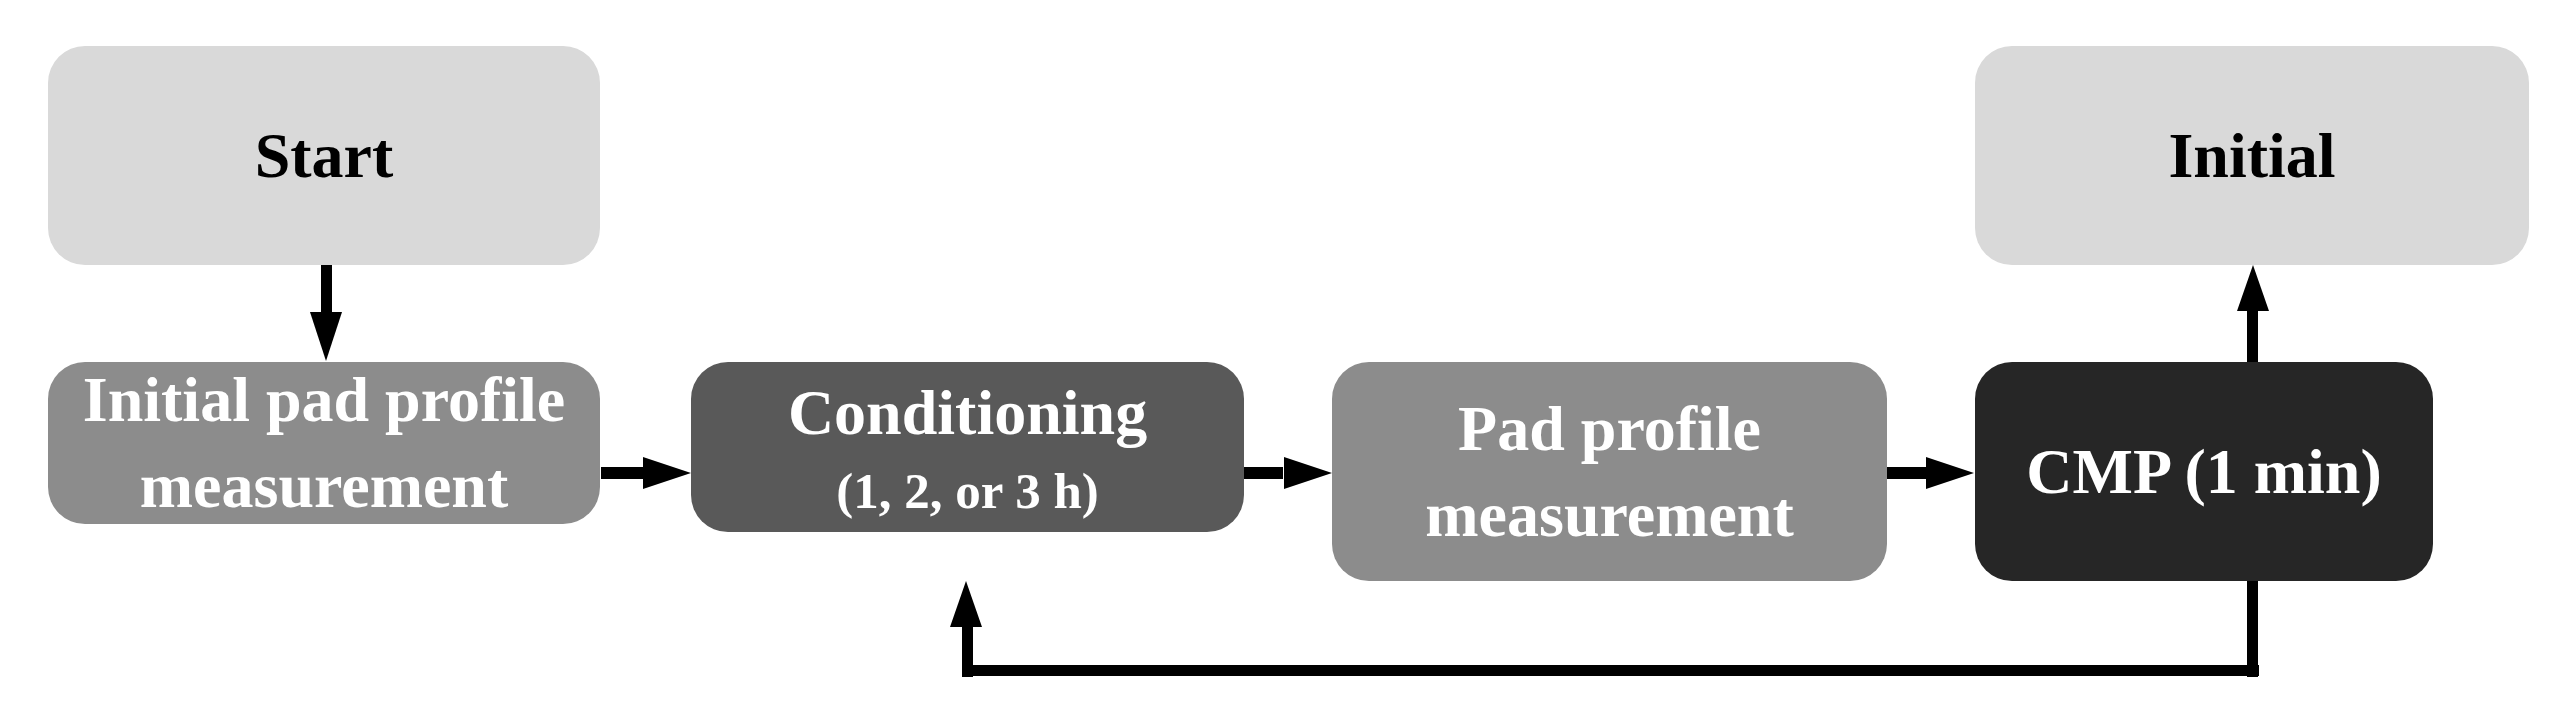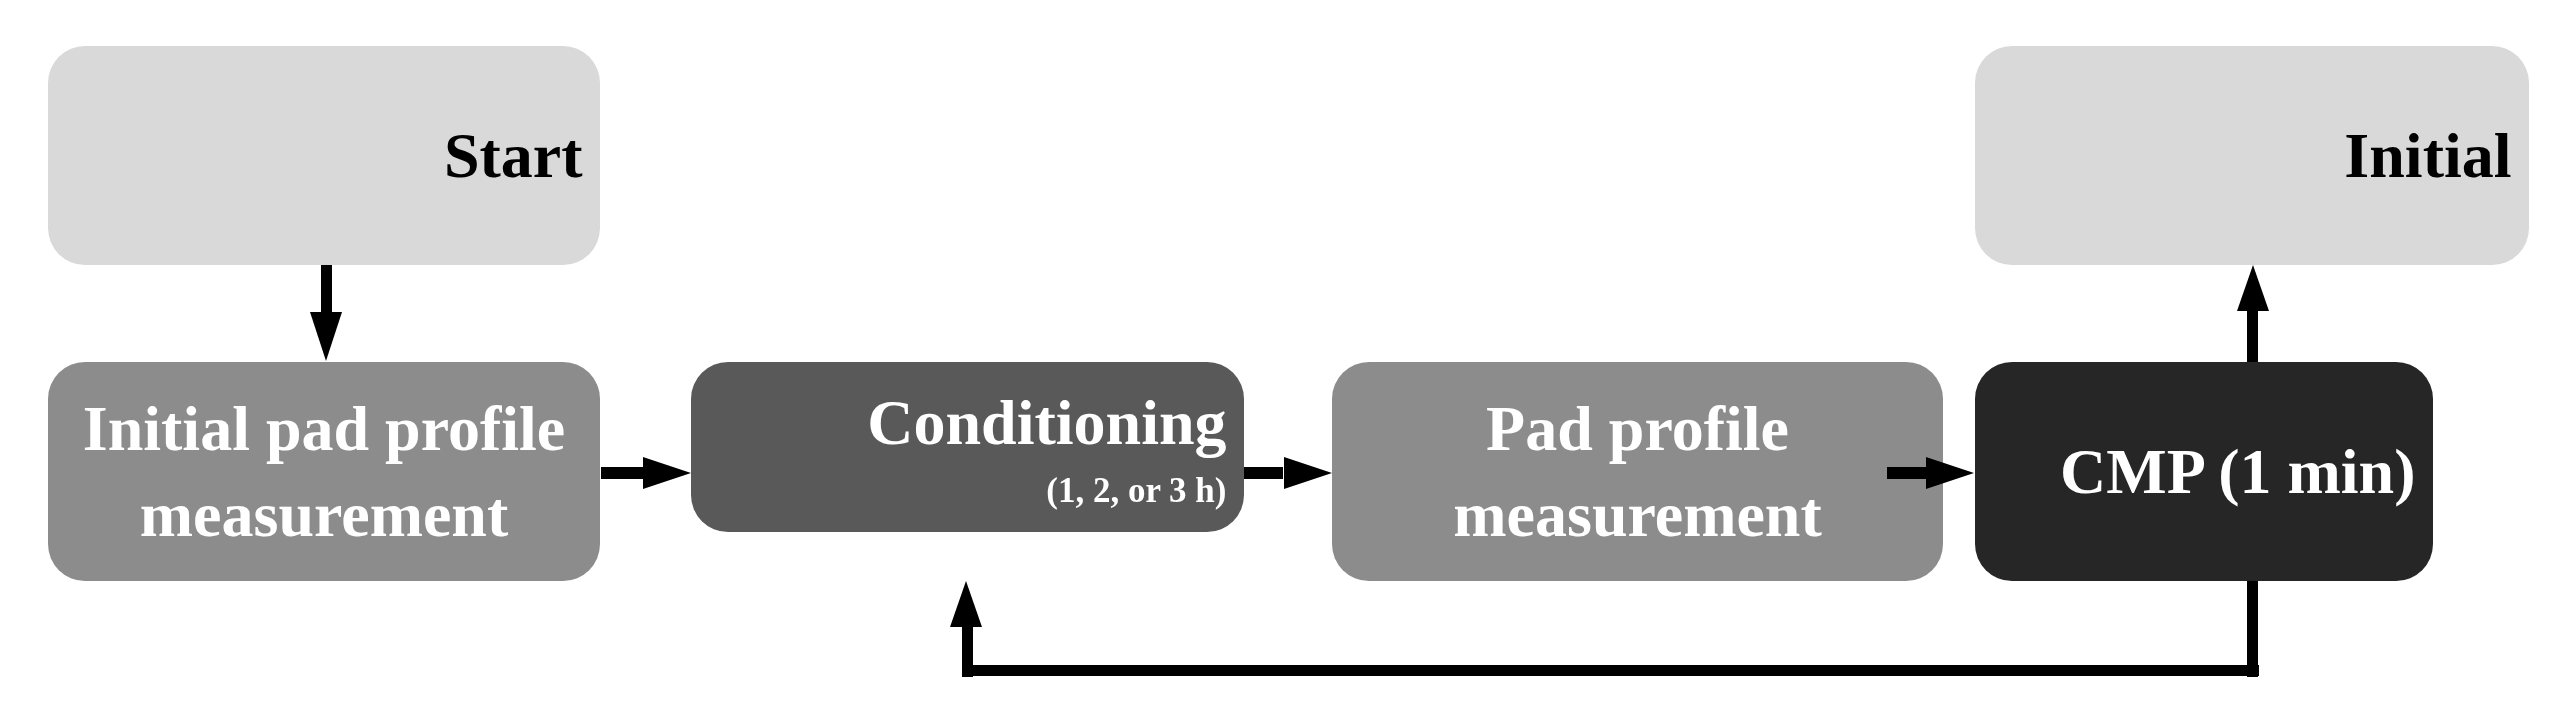--- a/index.html
+++ b/index.html
@@ -12,33 +12,33 @@
     width: 2576px;
     height: 719px;
     background: #ffffff;
     overflow: hidden;
   }
   .node {
     position: absolute;
     border-radius: 37px;
     display: flex;
     flex-direction: column;
-    align-items: flex-end;
+    align-items: center;
     justify-content: center;
     text-align: center;
     font-weight: bold;
     padding: 0 17.5px;
     box-sizing: border-box;
   }
   .node .label {
     font-size: 64px;
     line-height: 1.34;
   }
   .node .sublabel {
-    font-size: 35px;
+    font-size: 51px;
     line-height: 1.3;
     margin-top: 1.8px;
   }
   
   .terminal     { background: #d9d9d9; color: #000000; }
   .measurement  { background: #8c8c8c; color: #ffffff; }
   .conditioning { background: #595959; color: #ffffff; }
   .cmp          { background: #262626; color: #ffffff; }
 
   .seg {
@@ -72,30 +72,30 @@
 <div class="canvas">
 
   <div class="node terminal" style="left: 48px; top: 46px; width: 552px; height: 219px; background: rgb(217, 217, 217); color: rgb(0, 0, 0);">
     <div class="label">Start</div>
   </div>
 
   <div class="node terminal" style="left: 1975px; top: 46px; width: 554px; height: 219px; background: rgb(217, 217, 217); color: rgb(0, 0, 0);">
     <div class="label">Initial</div>
   </div>
 
-  <div class="node measurement" style="left: 48px; top: 362px; width: 552px; height: 219px; background: rgb(140, 140, 140); color: rgb(255, 255, 255);">
+  <div class="node measurement" style="left: 48px; top: 362px; width: 552px; height: 162px; background: rgb(140, 140, 140); color: rgb(255, 255, 255);">
     <div class="label">Initial pad profile measurement</div>
   </div>
 
   <div class="node conditioning" style="left: 691px; top: 362px; width: 553px; height: 170px; background: rgb(89, 89, 89); color: rgb(255, 255, 255);">
     <div class="label">Conditioning</div>
     <div class="sublabel">(1, 2, or 3 h)</div>
   </div>
 
-  <div class="node measurement" style="left: 1332px; top: 362px; width: 611px; height: 219px; background: rgb(140, 140, 140); color: rgb(255, 255, 255);">
+  <div class="node measurement" style="left: 1332px; top: 362px; width: 555px; height: 219px; background: rgb(140, 140, 140); color: rgb(255, 255, 255);">
     <div class="label">Pad profile measurement</div>
   </div>
 
   <div class="node cmp" style="left: 1975px; top: 362px; width: 458px; height: 219px; background: rgb(38, 38, 38); color: rgb(255, 255, 255);">
     <div class="label">CMP (1 min)</div>
   </div>
 
   <div class="seg" style="left: 321px; top: 265px; width: 11.4px; height: 47px; background: rgb(0, 0, 0);"></div>
   <div class="head head-down" style="left:310px; top:312px;"></div>
 

